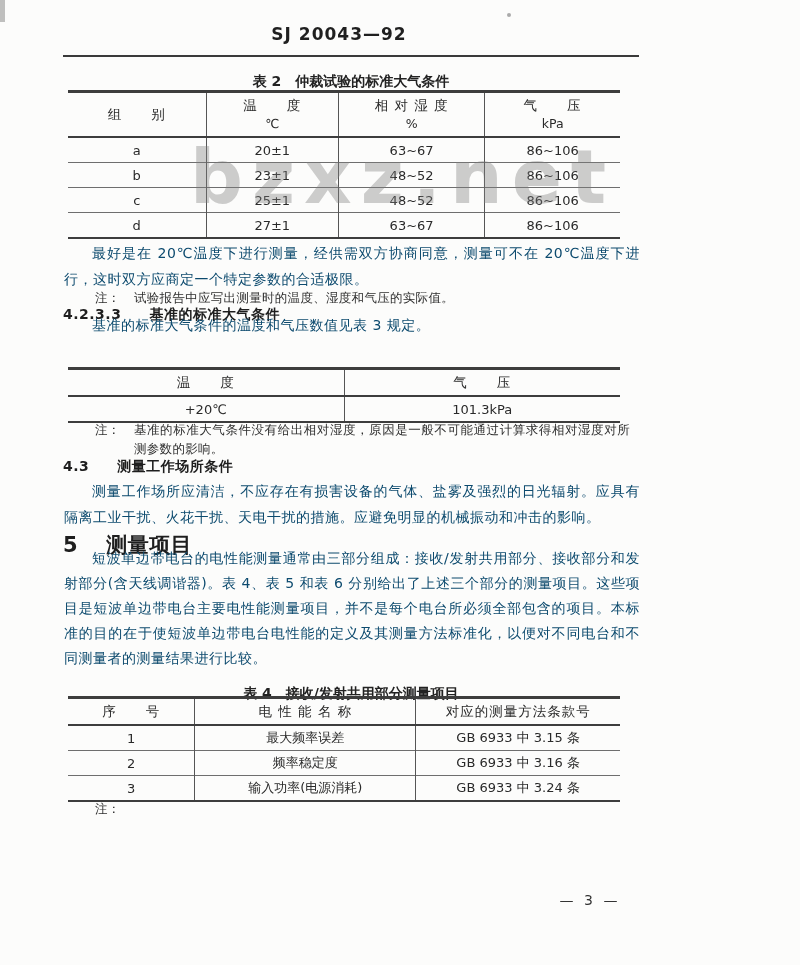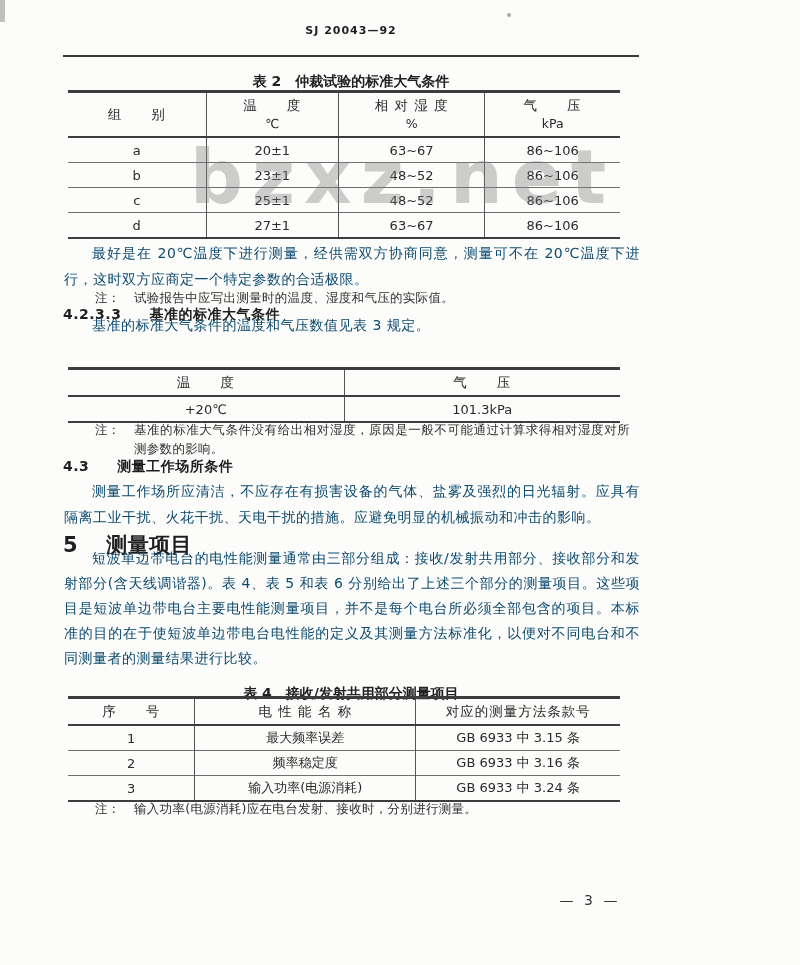--- a/index.html
+++ b/index.html
@@ -3,22 +3,22 @@
 <meta charset="utf-8">
 <style>
   html,body{margin:0;padding:0;background:#e8e8e6;}
   .page{
     position:relative;width:800px;height:965px;margin:0 auto;
     background:#fcfcfb;color:#262626;overflow:hidden;
     font-family:"DejaVu Sans",sans-serif;
   }
   .abs{position:absolute;}
   
-  .std-num{top:24px;left:64px;width:574px;text-align:center;
-    font-size:11px;font-weight:bold;letter-spacing:1px;color:#1f1f1f;}
+  .std-num{top:24px;left:52px;width:574px;text-align:center;
+    font-size:17px;font-weight:bold;letter-spacing:1px;color:#1f1f1f;}
   .head-rule{top:55px;left:63px;width:576px;height:2px;background:#3a3a3a;}
   
   .caption{left:64px;width:574px;text-align:center;font-size:14px;font-weight:bold;color:#222;margin-top:9px;}
   .cap2{top:64px;} .cap3{top:345px;} .cap4{top:676px;}
   
   .watermark{top:134px;left:190px;z-index:3;pointer-events:none;
     font-size:74px;font-weight:bold;letter-spacing:9px;
     color:rgba(125,125,125,0.38);white-space:nowrap;}
   
   .tblwrap{left:68px;width:552px;z-index:2;}
@@ -215,18 +215,17 @@
           <td>3</td>
           <td>输入功率(电源消耗)</td>
           <td>GB 6933 中 3.24 条</td>
         </tr>
       </tbody>
     </table>
   </div>
 
   <div class="abs note n3">
     <span class="note-label">注：</span>
-    <span class="note-text">输入功率(电源消耗)应在电台发射、接收时，分别进行测量。</span>
   </div>
 
   <div class="abs pagenum">— 3 —</div>
 
 </div>
 
 </body></html>

